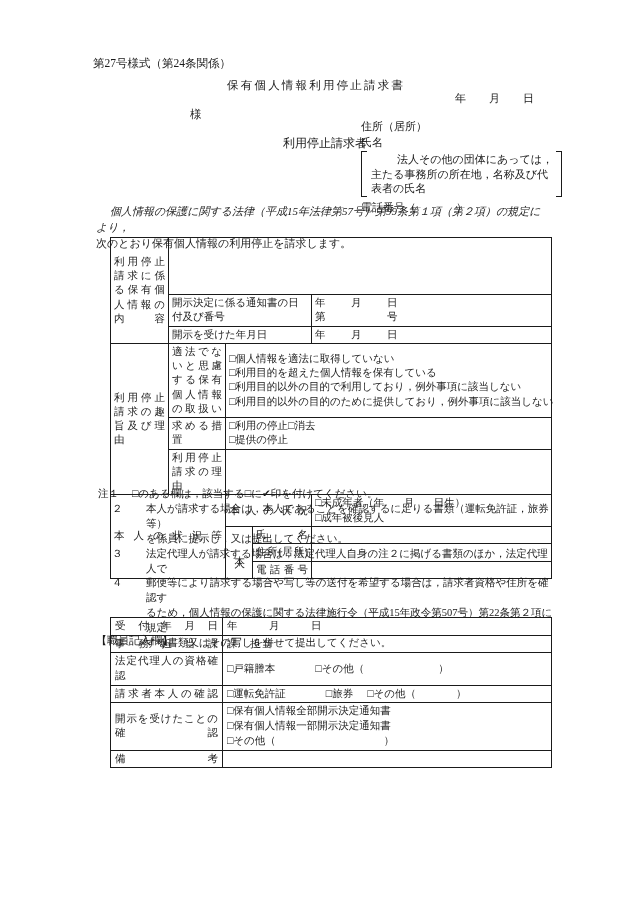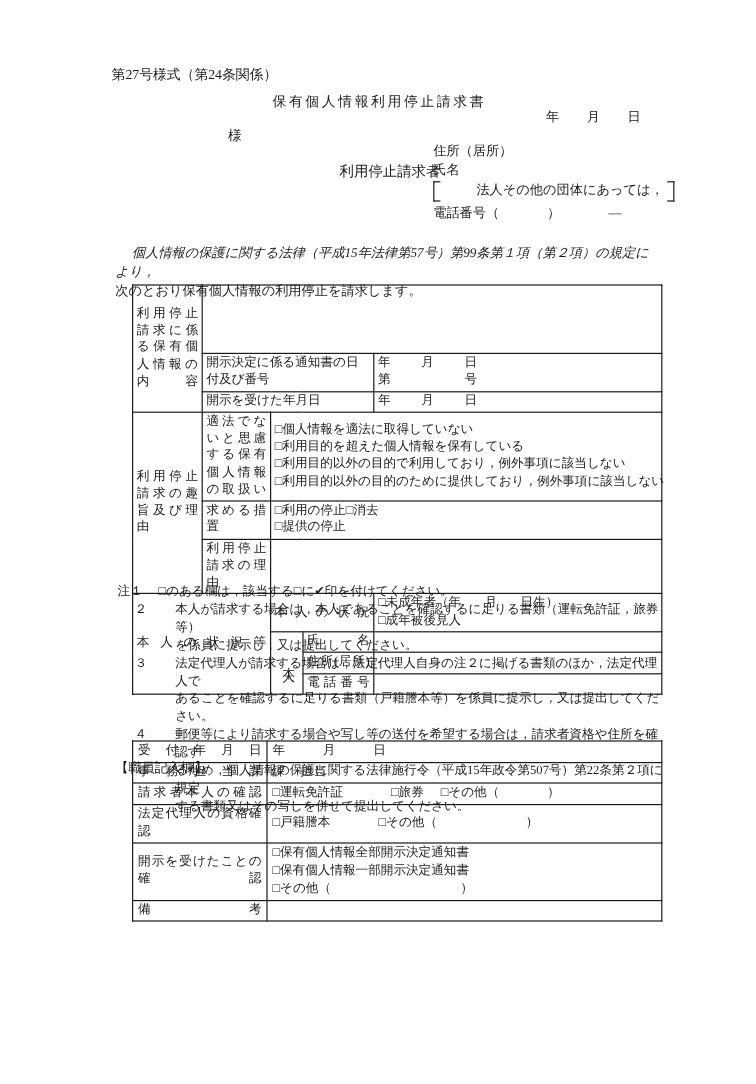--- a/index.html
+++ b/index.html
@@ -245,20 +245,22 @@
   <div class="addressee">様</div>
 
   <div class="applicant">
     <div class="appl-row">
       <div class="appl-label">利用停止請求者</div>
       <div class="appl-fields">
         <div class="appl-addr">住所（居所）</div>
         <div class="appl-name">氏名</div>
         <div class="bracketed">
           <div class="b-l1">法人その他の団体にあっては，</div>
+          <div>主たる事務所の所在地，名称及び代</div>
+          <div>表者の氏名</div>
         </div>
         <div class="appl-tel">
           <span>電話番号（</span><span class="paren"></span><span>）</span><span class="paren"></span><span>—</span>
         </div>
       </div>
     </div>
   </div>
 
   <div class="legal">
     <p class="ind">個人情報の保護に関する法律（平成15年法律第57号）第99条第１項（第２項）の規定により，</p>
@@ -350,21 +352,20 @@
       <div class="note-num sub">２</div>
       <div class="note-body">
         <div>本人が請求する場合は，本人であることを確認するに足りる書類（運転免許証，旅券等）</div>
         <div>を係員に提示し，又は提出してください。</div>
       </div>
     </div>
     <div class="note-row">
       <div class="note-num sub">３</div>
       <div class="note-body">
         <div>法定代理人が請求する場合は，法定代理人自身の注２に掲げる書類のほか，法定代理人で</div>
-        <div>あることを確認するに足りる書類（戸籍謄本等）を係員に提示し，又は提出してください。</div>
       </div>
     </div>
     <div class="note-row">
       <div class="note-num sub">４</div>
       <div class="note-body">
         <div>郵便等により請求する場合や写し等の送付を希望する場合は，請求者資格や住所を確認す</div>
         <div>るため，個人情報の保護に関する法律施行令（平成15年政令第507号）第22条第２項に規定</div>
         <div>する書類又はその写しを併せて提出してください。</div>
       </div>
     </div>
@@ -382,29 +383,29 @@
         <td class="just">受付年月日</td>
         <td class="staff-date">
           <span class="y">年</span><span class="m">月</span><span>日</span>
         </td>
       </tr>
       <tr>
         <td class="just">事務担当課</td>
         <td class="staff-dept">課　担当</td>
       </tr>
       <tr>
+        <td class="just">法定代理人の資格確認</td>
+        <td>
+          <span>□戸籍謄本</span><span class="paren-sm"></span><span>□その他（</span><span class="paren-md"></span><span>）</span>
+        </td>
+      </tr>
+      <tr>
         <td class="just">請求者本人の確認</td>
         <td>
           <span>□運転免許証</span><span class="paren-sm"></span><span>□旅券</span><span style="display:inline-block;width:14px"></span><span>□その他（</span><span class="paren-sm"></span><span>）</span>
-        </td>
-      </tr>
-      <tr>
-        <td class="just">法定代理人の資格確認</td>
-        <td>
-          <span>□戸籍謄本</span><span class="paren-sm"></span><span>□その他（</span><span class="paren-md"></span><span>）</span>
         </td>
       </tr>
       <tr>
         <td class="just">開示を受けたことの確認</td>
         <td>
           <div>□保有個人情報全部開示決定通知書</div>
           <div>□保有個人情報一部開示決定通知書</div>
           <div><span>□その他（</span><span class="paren-lg"></span><span>）</span></div>
         </td>
       </tr>

